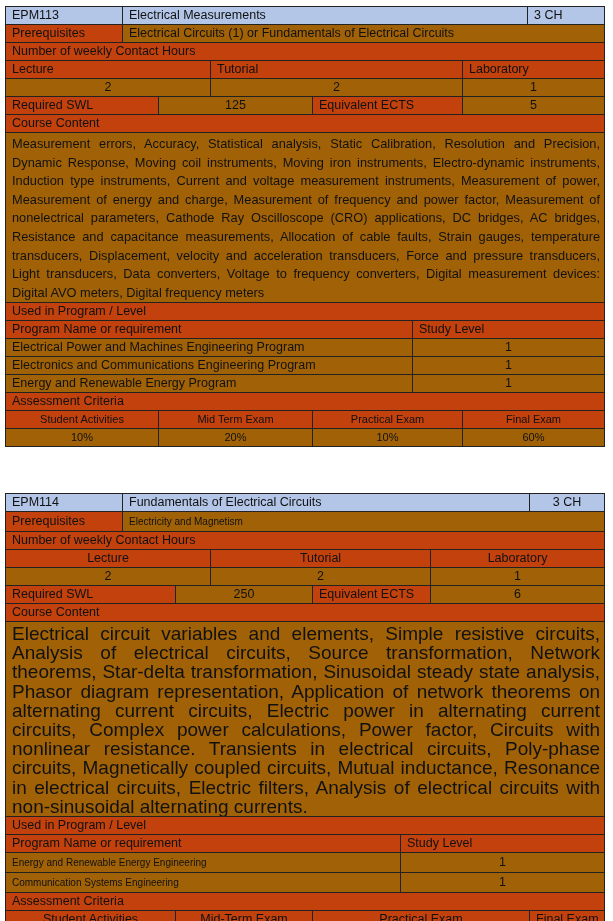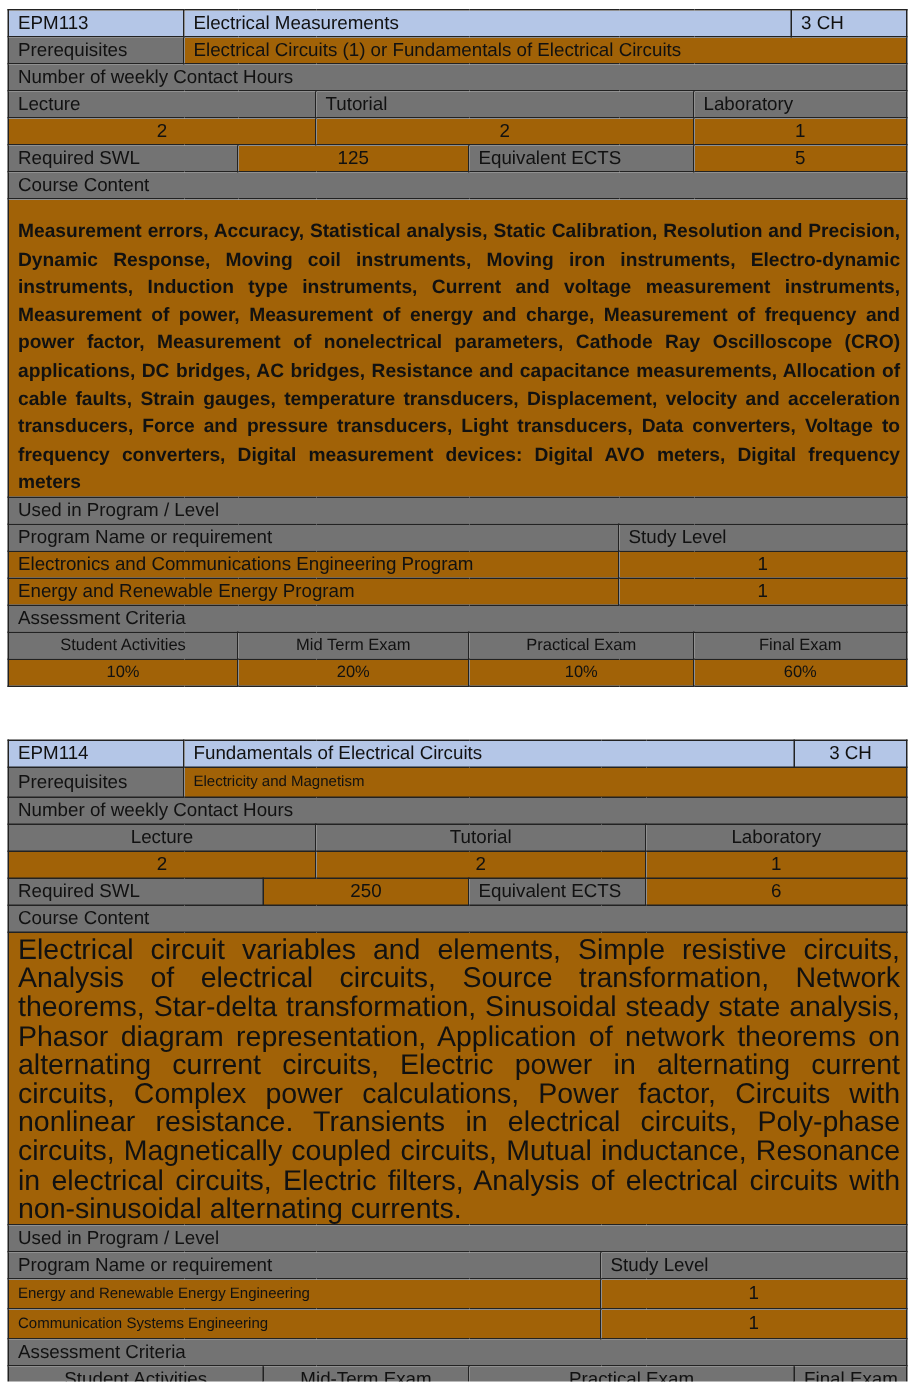--- a/index.html
+++ b/index.html
@@ -1,24 +1,24 @@
 <!DOCTYPE html>
 <html><head>
 <meta charset="utf-8">
 <style>
   html,body{margin:0;padding:0;background:#fff;}
   body{width:613px;height:921px;position:relative;font-family:"Liberation Sans",sans-serif;color:#111;overflow:hidden;}
   table{position:absolute;left:5px;width:599px;border-collapse:collapse;table-layout:fixed;}
   td{border:1px solid #222;padding:0 6px;font-size:12.5px;line-height:17px;height:17px;white-space:nowrap;overflow:hidden;}
   .blue{background:#b4c6e7;}
-  .green{background:#737373;}
+  .green{background:#c2410c;}
   .white{background:#a16207;}
   .c{text-align:center;}
   .sm{font-size:11px;}
-  .content{white-space:normal;text-align:justify;text-align-last:left;font-size:12.8px;line-height:18.6px;height:auto;padding:12px 4px 0 6px;font-weight:bold;}
+  .content{white-space:normal;text-align:justify;text-align-last:left;font-size:12.8px;line-height:18.6px;height:auto;padding:2px 4px 0 6px;}
   .content2{white-space:normal;text-align:justify;text-align-last:left;font-size:19px;line-height:19.2px;height:auto;padding:2px 4px 0 6px;}
   .big{font-size:10px;line-height:19px;}
   #t1{top:6px;border-radius:20px;}
   #t2{top:493px;}
 </style>
 </head>
 <body>
 
 <table id="t1">
   <colgroup>
@@ -65,20 +65,24 @@
   </tr>
   <tr>
     <td class="white content" colspan="8">Measurement errors, Accuracy, Statistical analysis, Static Calibration, Resolution and Precision, Dynamic Response, Moving coil instruments, Moving iron instruments, Electro-dynamic instruments, Induction type instruments, Current and voltage measurement instruments, Measurement of power, Measurement of energy and charge, Measurement of frequency and power factor, Measurement of nonelectrical parameters, Cathode Ray Oscilloscope (CRO) applications, DC bridges, AC bridges, Resistance and capacitance measurements, Allocation of cable faults, Strain gauges, temperature transducers, Displacement, velocity and acceleration transducers, Force and pressure transducers, Light transducers, Data converters, Voltage to frequency converters, Digital measurement devices: Digital AVO meters, Digital frequency meters</td>
   </tr>
   <tr>
     <td class="green" colspan="8">Used in Program / Level</td>
   </tr>
   <tr>
     <td class="green" colspan="5">Program Name or requirement</td>
     <td class="green" colspan="3">Study Level</td>
+  </tr>
+  <tr>
+    <td class="white" colspan="5">Electrical Power and Machines Engineering Program</td>
+    <td class="white c" colspan="3">1</td>
   </tr>
   <tr>
     <td class="white" colspan="5">Electronics and Communications Engineering Program</td>
     <td class="white c" colspan="3">1</td>
   </tr>
   <tr>
     <td class="white" colspan="5">Energy and Renewable Energy Program</td>
     <td class="white c" colspan="3">1</td>
   </tr>
   <tr>

